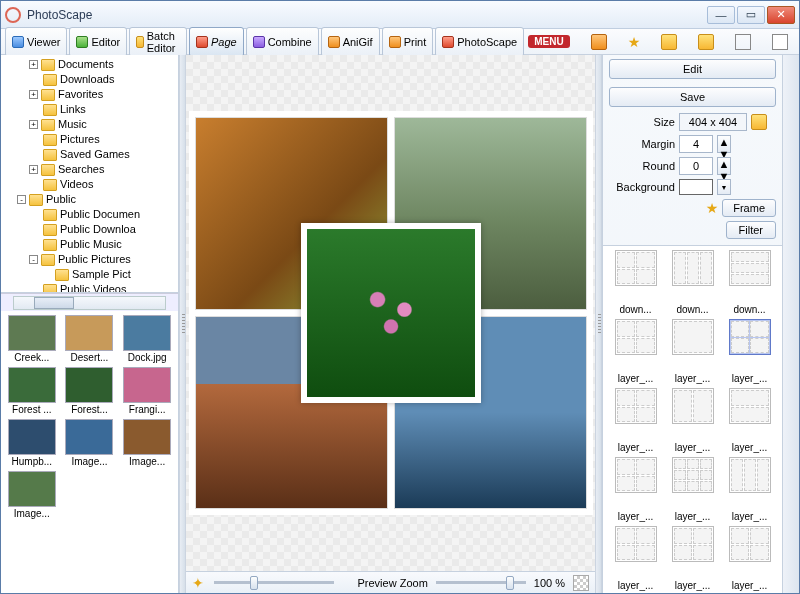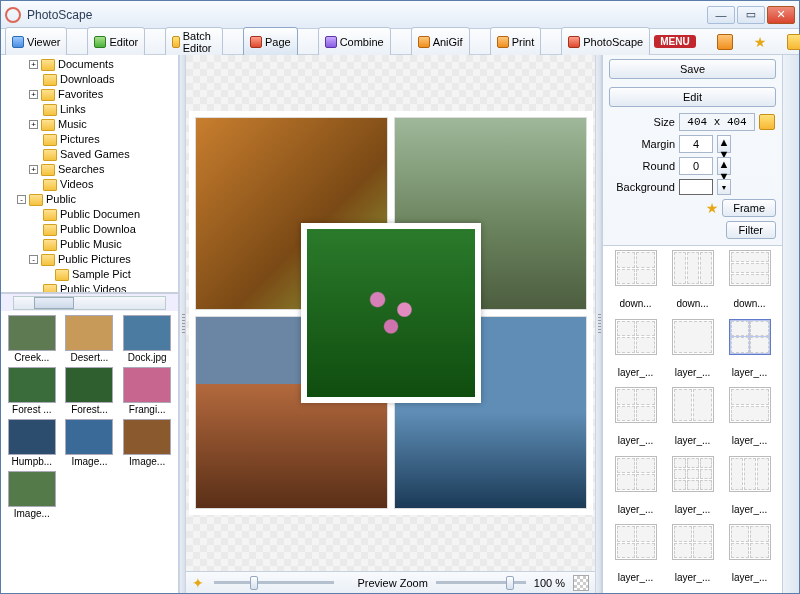--- a/index.html
+++ b/index.html
@@ -6,21 +6,21 @@
 body { background: #fff; width: 800px; height: 594px; overflow: hidden; }
 .window { width: 800px; height: 594px; border: 1px solid #5a7ca8; background: #eef2f8; display: flex; flex-direction: column; }
 .titlebar { height: 28px; background: linear-gradient(#f8fbff,#e3ecf7); border-bottom: 1px solid #c0cee0; display: flex; align-items: center; padding: 0 4px; }
 .titlebar .app-icon { width: 16px; height: 16px; border: 2px solid #d65; border-radius: 50%; margin-right: 6px; }
 .titlebar .title { flex: 1; color: #2a3b55; font-size: 12px; }
 .win-btns { display: flex; gap: 2px; }
 .win-btn { width: 28px; height: 18px; background: linear-gradient(#f3f7fd,#dce7f4); border: 1px solid #a7bdd9; border-radius: 2px; display: flex; align-items: center; justify-content: center; color: #345; cursor: pointer; }
 .win-btn.close { background: linear-gradient(#ef8b7a,#d9442e); border-color: #a52; color: #fff; }
 .toolbar { height: 26px; background: linear-gradient(#fbfcfe,#eef3f9); border-bottom: 1px solid #c6d1df; display: flex; align-items: center; padding: 2px 4px; gap: 2px; }
 .tab { display: flex; align-items: center; gap: 3px; padding: 2px 6px; border: 1px solid #b8c6d8; border-radius: 3px; background: linear-gradient(#fdfefe,#eaf0f7); cursor: pointer; }
-.tab.active { background: linear-gradient(#fff,#d9e5f2); border-color: #8fa8c7; }
+.tab.active { background: linear-gradient(#fff,#d9e5f2); border-color: #8fa8c7; font-style: italic; }
 .tab .ticon { width: 12px; height: 12px; display: inline-block; }
 .spacer { flex: 1; }
 .tool-icons { display: flex; gap: 21px; align-items: center; }
 .menu-badge { background: #c2272d; color: #fff; font-weight: bold; padding: 1px 6px; border-radius: 3px; font-size: 10px; }
 .ticon-sm { width: 16px; height: 16px; display: inline-block; cursor: pointer; }
 .body { flex: 1; display: flex; overflow: hidden; }
 .left { width: 178px; border-right: 1px solid #c6d1df; display: flex; flex-direction: column; background: #fff; }
 .tree { flex: 0 0 238px; overflow: auto; border-bottom: 1px solid #c6d1df; padding: 2px; }
 .tree-item { display: flex; align-items: center; gap: 3px; padding: 0 2px; margin-left: var(--ind,0); cursor: pointer; white-space: nowrap; line-height: 15px; }
 .tree-item .exp { width: 9px; height: 9px; border: 1px solid #888; display: inline-flex; align-items: center; justify-content: center; font-size: 8px; line-height: 8px; }
@@ -46,27 +46,27 @@
 .photo-center { position: absolute; left: 50%; top: 50%; width: 180px; height: 180px; transform: translate(-50%,-50%); border: 6px solid #fff; background: radial-gradient(circle at 42% 42%, #d77fb7 0 5%, transparent 6%), radial-gradient(circle at 58% 48%, #e28bc0 0 5%, transparent 6%), radial-gradient(circle at 50% 58%, #cf73ae 0 5%, transparent 6%), linear-gradient(#2b7a2b,#0f4d0f); box-shadow: 0 0 6px rgba(0,0,0,.3); }
 .zoombar { height: 22px; border-top: 1px solid #c6d1df; display: flex; align-items: center; padding: 0 6px; gap: 8px; background: linear-gradient(#f8fafd,#eaf0f7); }
 .zoombar .star18 { width:14px; height:14px; }
 .slider { flex: 0 0 120px; height: 3px; background: #b5c0cf; position: relative; }
 .slider .knob { position: absolute; top: -5px; width: 8px; height: 14px; background: linear-gradient(#fdfefe,#d7e1ed); border: 1px solid #94a8c2; border-radius: 2px; }
 .right { width: 180px; border-left: 1px solid #c6d1df; display: flex; flex-direction: column; background: linear-gradient(#f6f9fc,#eef3f9); }
 .right .btn { margin: 4px 6px; padding: 3px; text-align: center; border: 1px solid #9fb3cc; background: linear-gradient(#fdfdfe,#e4ebf4); border-radius: 3px; cursor: pointer; }
 .right .row { display: flex; align-items: center; gap: 4px; padding: 2px 6px; }
 .right .row label { flex: 0 0 66px; text-align: right; }
 .numbox { width: 34px; height: 18px; border: 1px solid #a8b7cb; background: #fff; text-align: center; }
-.sizebox { width: 76px; height: 18px; border: 1px solid #a8b7cb; background: #f3f6fa; text-align: center; line-height: 16px; font-family: Liberation Mono, monospace; }
+.sizebox { width: 68px; height: 18px; border: 1px solid #a8b7cb; background: #f3f6fa; text-align: center; line-height: 16px; }
 .spin { width: 14px; height: 18px; border: 1px solid #a8b7cb; background: linear-gradient(#fdfefe,#e4ebf4); display: flex; flex-direction: column; font-size: 6px; }
 .spin span { flex:1; display:flex; align-items:center; justify-content:center; cursor:pointer; }
 .colorbox { width: 34px; height: 16px; border: 1px solid #666; background: #fff; }
 .dd { width: 14px; height: 16px; border:1px solid #a8b7cb; display:flex;align-items:center;justify-content:center;font-size:7px; background:linear-gradient(#fdfefe,#e4ebf4); cursor:pointer; }
 .layouts { flex:1; overflow:auto; display:grid; grid-template-columns: repeat(3,1fr); gap:4px; padding:4px 6px; background:#fff; border-top:1px solid #c6d1df; margin-top:4px; }
-.lay-cell { display:flex; flex-direction:column; align-items:center; gap:12px; cursor:pointer; }
+.lay-cell { display:flex; flex-direction:column; align-items:center; gap:18px; cursor:pointer; }
 .lay-preview { width:42px; height:36px; border:1px solid #bbb; background:#fff; display:grid; gap:1px; padding:1px; }
 .lay-preview.sel { background:#b8c6f0; border-color:#6079c9; }
 .lay-preview div { background:#f4f4f4; border:1px dashed #ccc; }
 .lay-cell span { font-size:10px; white-space:nowrap; overflow:hidden; text-overflow:ellipsis; width:44px; text-align:center; }
 .vscroll { width: 17px; background: linear-gradient(90deg,#eef2f8,#dde5ef); border-left:1px solid #c6d1df; }
 .ic-yellow{background:linear-gradient(#ffe27a,#f7b733);border:1px solid #c88e1a;border-radius:2px;}
 .ic-blue{background:linear-gradient(#9cc9ff,#4a8de0);border:1px solid #2a6bb8;border-radius:2px;}
 .ic-red{background:linear-gradient(#ff9d8a,#de4a2e);border:1px solid #a5321d;border-radius:2px;}
 .ic-green{background:linear-gradient(#a8e08a,#4ab23a);border:1px solid #2e7d22;border-radius:2px;}
 .ic-orange{background:linear-gradient(#ffc67a,#ef8f1e);border:1px solid #b56410;border-radius:2px;}
@@ -81,21 +81,21 @@
     <span class="app-icon"></span>
     <span class="title">PhotoScape</span>
     <div class="win-btns">
       <div class="win-btn">—</div>
       <div class="win-btn">▭</div>
       <div class="win-btn close">✕</div>
     </div>
   </div>
 
   <div class="toolbar">
-    <div id="tabs" style="display:flex;gap:20px;">
+    <div id="tabs" style="display:flex;gap:2px;">
         <div class="tab">
           <span class="ticon ic-blue"></span>
           <span>Viewer</span>
         </div>
         <div class="tab">
           <span class="ticon ic-green"></span>
           <span>Editor</span>
         </div>
         <div class="tab">
           <span class="ticon ic-yellow"></span>
@@ -292,22 +292,22 @@
         <div class="slider" style="flex:0 0 90px">
             <div class="knob" style="left:70px"></div>
           </div>
         <span>100 %</span>
         <span class="ticon-sm" style="background:repeating-conic-gradient(#ccc 0 25%,#fff 0 50%) 0 0/6px 6px;border:1px solid #aaa"></span>
       </div>
     </div>
 
     <div class="splitter-v"></div>
     <div class="right">
+      <div class="btn">Edit</div>
       <div class="btn">Save</div>
-      <div class="btn">Edit</div>
       <div class="row">
         <label>Size</label>
         <div class="sizebox">404 x 404</div>
         <span class="ticon-sm ic-yellow"></span>
       </div>
       <div class="row">
         <label>Margin</label>
         <input class="numbox" value="4" style="">
         <div class="spin">
             <span>▲</span>

